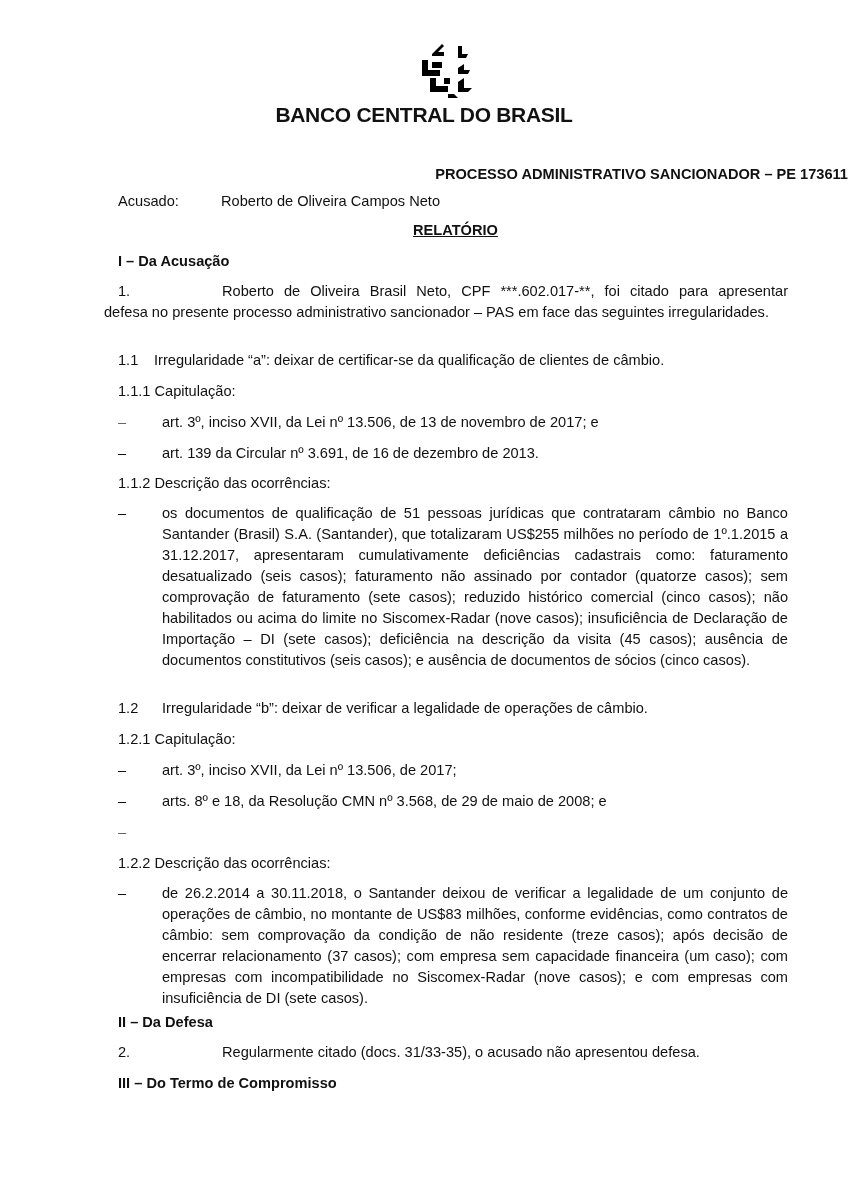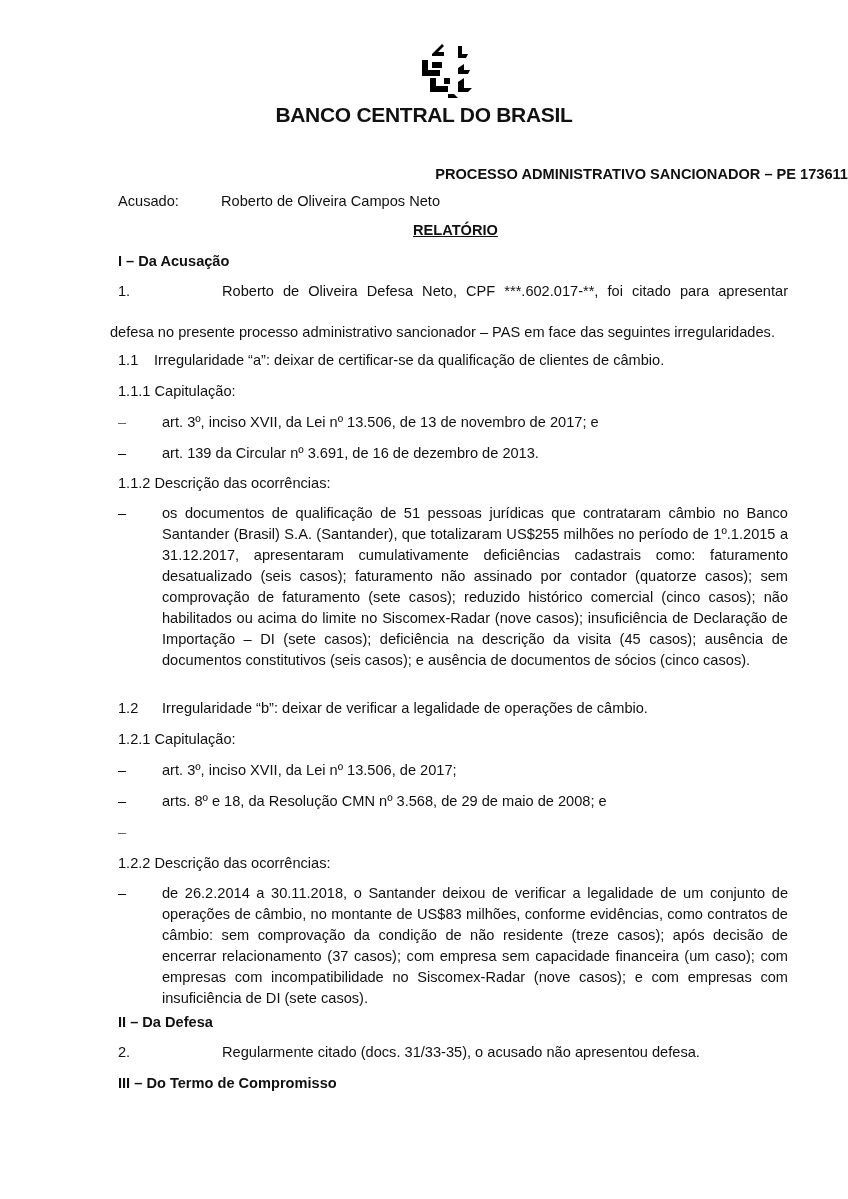--- a/index.html
+++ b/index.html
@@ -45,22 +45,22 @@
   <div class="txt bold center" style="top:164px;">PROCESSO ADMINISTRATIVO SANCIONADOR – PE 173611</div>
 
   <div class="txt" style="left:118px; top:191px;">Acusado:</div>
   <div class="txt" style="left:221px; top:191px;">Roberto de Oliveira Campos Neto</div>
 
   <div class="txt bold und" style="left:413px; top:220px;">RELATÓRIO</div>
 
   <div class="txt bold" style="left:118px; top:251px;">I – Da Acusação</div>
 
   <div class="txt" style="left:118px; top:281px;">1.</div>
-  <div class="txt just" style="left:222px; top:281px; width:566px; text-align-last: justify;">Roberto de Oliveira Defesa Neto, CPF ***.602.017-**, foi citado para apresentar</div>
-  <div class="txt just" style="left:110px; top:302px; width:670px;margin-top:20px;">defesa no presente processo administrativo sancionador – PAS em face das seguintes irregularidades.</div>
+  <div class="txt just" style="left:222px; top:281px; width:566px; text-align-last: justify;">Roberto de Oliveira Brasil Neto, CPF ***.602.017-**, foi citado para apresentar</div>
+  <div class="txt just" style="left:104px; top:302px; width:670px;">defesa no presente processo administrativo sancionador – PAS em face das seguintes irregularidades.</div>
 
   <div class="txt" style="left:118px; top:350px;">1.1</div>
   <div class="txt" style="left:154px; top:350px;text-align:center;">Irregularidade “a”: deixar de certificar-se da qualificação de clientes de câmbio.</div>
 
   <div class="txt" style="left:118px; top:381px;">1.1.1 Capitulação:</div>
 
   <div class="dash" style="left:118px; top:412px; color:#666;">–</div>
   <div class="txt" style="left:162px; top:412px;">art. 3º, inciso XVII, da Lei nº 13.506, de 13 de novembro de 2017; e</div>
 
   <div class="dash" style="left:118px; top:443px;">–</div>

